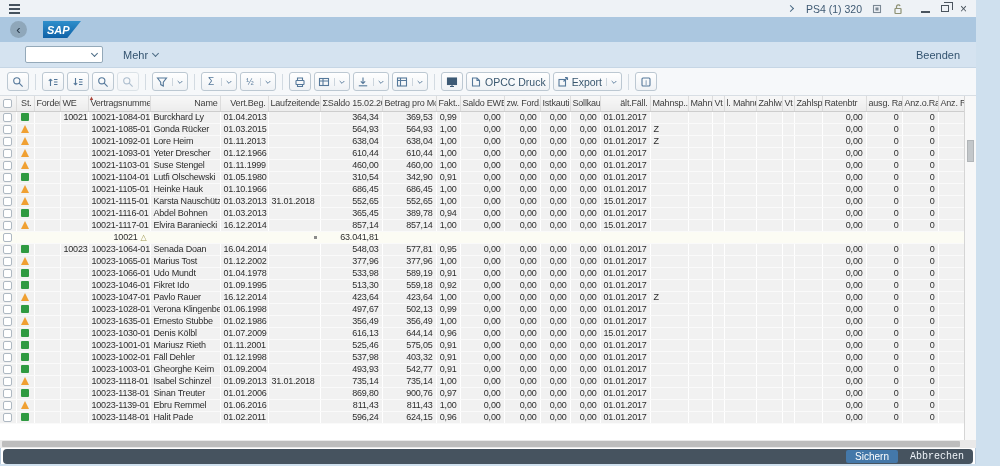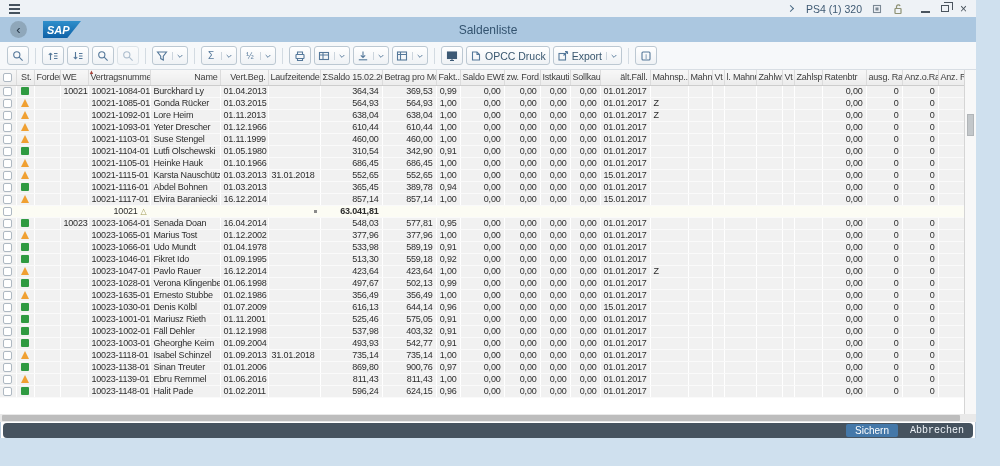--- a/index.html
+++ b/index.html
@@ -44,21 +44,21 @@
   .icn{display:inline-flex;align-items:center}
 
   
   .tablewrap{position:relative;height:344px;overflow:hidden;background:#fff;flex:0 0 auto}
   table{border-collapse:collapse;table-layout:fixed;width:988px}
   thead th{height:15px;background:linear-gradient(#f7f7f7,#ececec);border-right:1px solid #dcdcdc;border-bottom:1px solid #cdcdcd;font-size:9px;font-weight:normal;color:#3e3e3e;text-align:right;padding:0 2px;white-space:nowrap;overflow:hidden;position:relative;letter-spacing:-.2px;cursor:pointer}
   thead th.ar{text-align:left}
   tbody td{height:12px;background:#f1f1f1;border-right:1px solid #ffffff;border-bottom:1px solid #fafafa;font-size:9px;color:#2d2d2d;padding:0 3px;white-space:nowrap;overflow:hidden;letter-spacing:-.2px}
   tbody td.ar{text-align:right}
   tr.sum td{background:#fcfcf4;border-right-color:#fcfcf4}
-  tr.sum td.b{font-weight:bold}
+  tr.sum td.b{font-weight:normal}
   .cbx{width:9px;height:9px;background:#fff;border:1px solid #aeb8c2;border-radius:2px;margin:0 auto;cursor:pointer}
   .ic-g{display:block;width:8px;height:8px;background:#2f9a41;border-radius:1px;margin:0 auto}
   .ic-o{display:block;width:0;height:0;border-left:4.5px solid transparent;border-right:4.5px solid transparent;border-bottom:8px solid #f0a032;margin:0 auto}
   .dot{display:inline-block;width:3px;height:3px;background:#8a8a8a;vertical-align:middle}
   .tri{color:#a09a55;font-size:8px;font-family:"DejaVu Sans",sans-serif;margin-left:3px}
   .sortmark{position:absolute;top:-1px;left:0;color:#a8433a;font-size:6px;line-height:7px}
   .vscroll{position:absolute;top:0;right:0;width:12px;height:100%;background:#f8f8f8;border-left:1px solid #d5d5d5;cursor:pointer}
   .vthumb{position:absolute;top:44px;left:2px;width:7px;height:22px;background:#c3c7ca;border:1px solid #b1b5b8}
 
   .hscroll{height:8px;background:#e9e9e9;position:relative;flex:0 0 auto;cursor:pointer}
@@ -97,25 +97,34 @@
       </span>
       <span class="winctl">
         <span class="wmin"></span>
         <span class="wmax"></span>
         <span class="wclose">×</span>
       </span>
     </div>
   </div>
 
   <div class="titlebar">
-    <span class="title">Saldenliste</span>
     <div class="backbtn">‹</div>
     <div class="saplogo">SAP</div>
   </div>
 
+  <div class="menurow">
+    <div class="combobox" title="">
+      <span class="car-d"></span>
+    </div>
+    <div class="mehr">
+      <span>Mehr</span>
+      <span class="car-d"></span>
+    </div>
+    <div class="beenden">Beenden</div>
+  </div>
 
   <div class="alvbar">
       <button class="tbtn">
         <span class="icn">
           <svg width="12" height="12" viewBox="0 0 12 12" fill="none" stroke="currentColor" stroke-width="1.1">
             <circle cx="4.8" cy="4.8" r="3.1"></circle>
             <path d="M7.2 7.2L10.6 10.6"></path>
           </svg>
         </span>
       </button>

